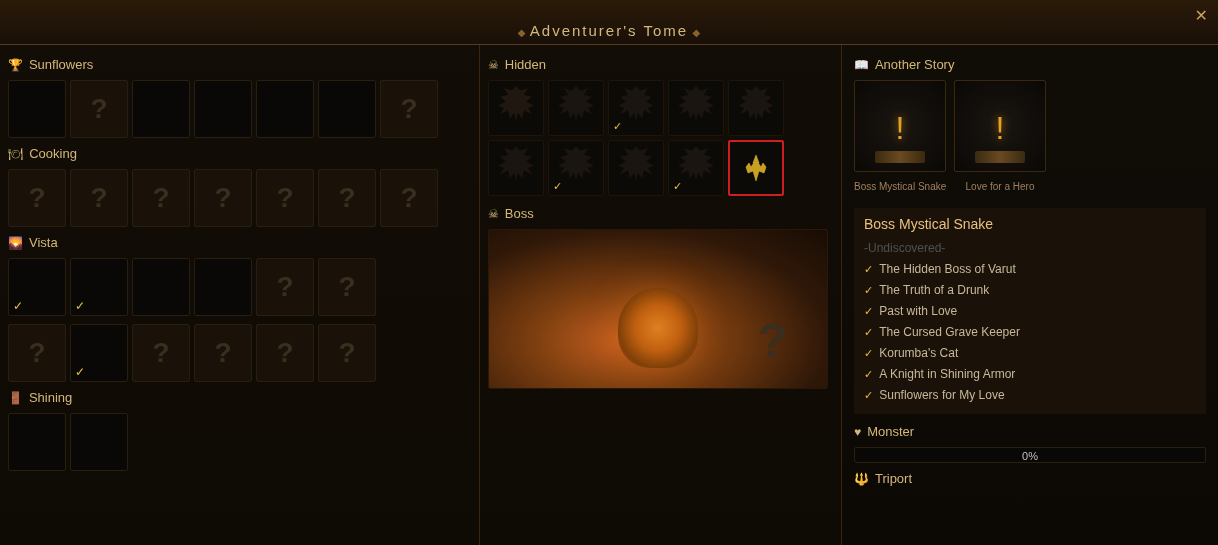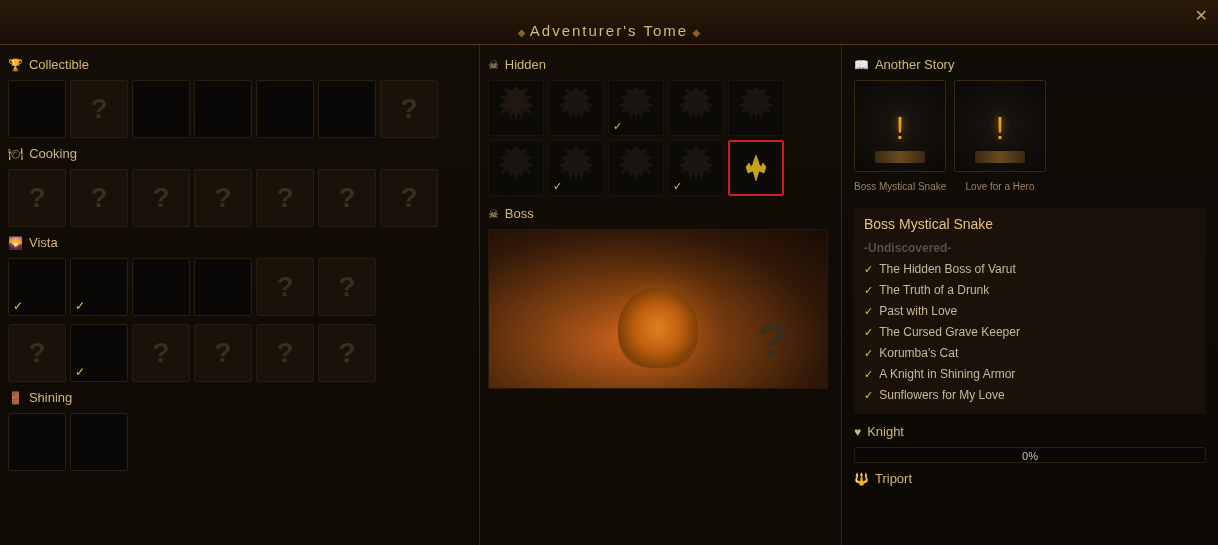--- a/index.html
+++ b/index.html
@@ -355,21 +355,21 @@
   <span class="title-bar-ornament">◆</span>
   <button class="close-btn">✕</button>
 </div>
 
 <div class="main-layout">
 
   <div class="left-panel scrollbar-custom">
 
     <div class="section-header">
       <span class="section-icon">🏆</span>
-      <span>Collectible</span>
+      <span>Sunflowers</span>
     </div>
     <div class="grid-row">
       <div class="item-cell has-image item-warrior"></div>
       <div class="item-cell has-image" style="background:#1a1208;">
         <span class="q-mark">?</span>
       </div>
       <div class="item-cell has-image item-book"></div>
       <div class="item-cell has-image item-claw"></div>
       <div class="item-cell has-image item-orb"></div>
       <div class="item-cell has-image item-pattern"></div>
@@ -545,21 +545,21 @@
           </div>
           <div class="story-card-label">Love for a Hero</div>
         </div>
       </div>
 
       <div class="selected-story">
         <div class="selected-story-name">Boss Mystical Snake</div>
 
         <ul class="story-list">
           <li class="story-list-item story-undiscovered">
-            <span style="color:#505050;font-weight:bold;">-Undiscovered-</span>
+            <span style="color:#505050;">-Undiscovered-</span>
           </li>
           <li class="story-list-item">
             <span class="story-check">✓</span>
             <span>The Hidden Boss of Varut</span>
           </li>
           <li class="story-list-item">
             <span class="story-check">✓</span>
             <span>The Truth of a Drunk</span>
           </li>
           <li class="story-list-item">
@@ -582,21 +582,21 @@
             <span class="story-check">✓</span>
             <span>Sunflowers for My Love</span>
           </li>
         </ul>
       </div>
     </div>
 
     <div class="rapport-section">
       <div class="section-header">
         <span class="section-icon">♥</span>
-        <span>Knight</span>
+        <span>Monster</span>
       </div>
       <div class="rapport-bar-container">
         <div class="rapport-bar-fill" style="width: 0%;"></div>
         <span class="rapport-bar-label">0%</span>
       </div>
     </div>
 
     <div class="triport-header">
       <span class="section-icon">🔱</span>
       <span>Triport</span>

